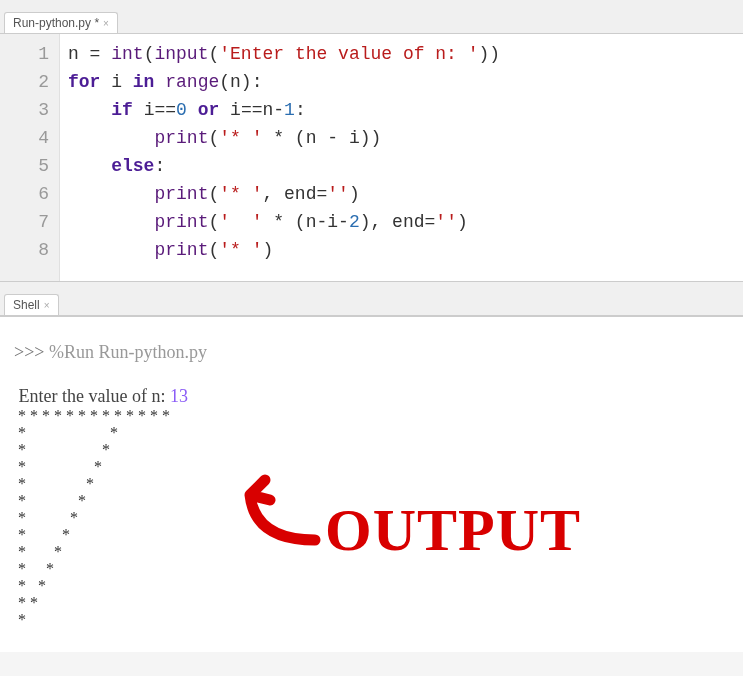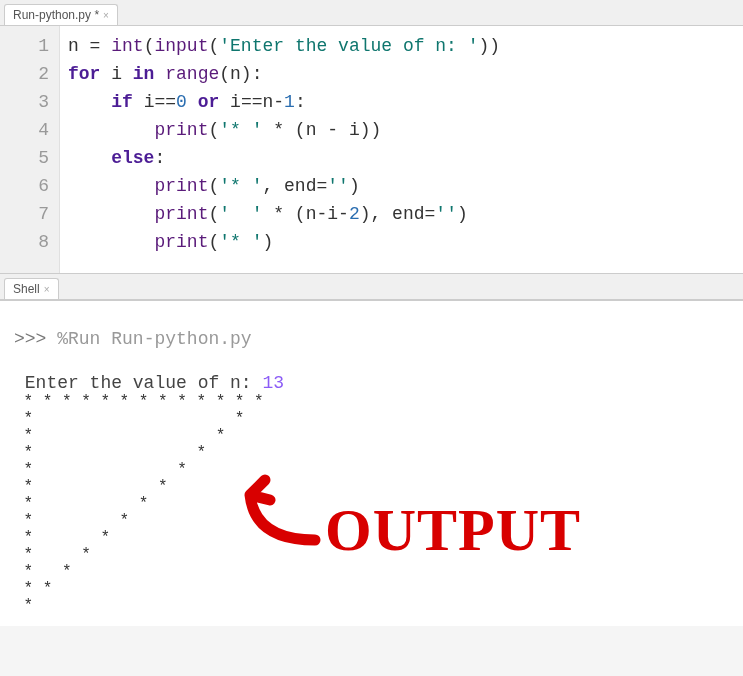--- a/index.html
+++ b/index.html
@@ -9,21 +9,21 @@
     background: #f5f5f5;
     width: 743px;
     height: 676px;
     overflow: hidden;
     position: relative;
   }
   .tab-bar {
     background: #f0f0f0;
     border-bottom: 1px solid #ccc;
     padding: 2px 0 0 4px;
-    height: 26px;
+    height: 34px;
     display: flex;
     align-items: flex-end;
   }
   .tab {
     background: #fff;
     border: 1px solid #ccc;
     border-bottom: none;
     padding: 3px 8px;
     font-size: 12px;
     font-family: Tahoma, Arial, sans-serif;
@@ -60,33 +60,32 @@
     padding: 6px 8px;
     font-size: 18px;
     line-height: 28px;
     white-space: pre;
     color: #333;
     flex: 1;
   }
   .kw { color: #4c1d95; font-weight: bold; }
   .builtin { color: #5a1b7a; }
   .num { color: #2a6db0; }
-  .str { color: #0f766e; }
+  .str { color: #b91c1c; }
   .shell-pane {
     background: #fff;
     border-top: 1px solid #ccc;
   }
   .shell-content {
-    padding: 11px 14px;
+    padding: 24px 14px;
     font-size: 18px;
     line-height: 22px;
     white-space: pre;
     color: #444;
-    font-family: Liberation Mono, monospace;
-    margin-top: 16px;
+    font-family: Liberation Serif, serif;
   }
   .prompt { color: #777; }
   .magic { color: #999; }
   .inputval { color: #8b5cf6; }
   .pattern {
     font-size: 16px;
     line-height: 17px;
     color: #333;
   }
   .annotation {

